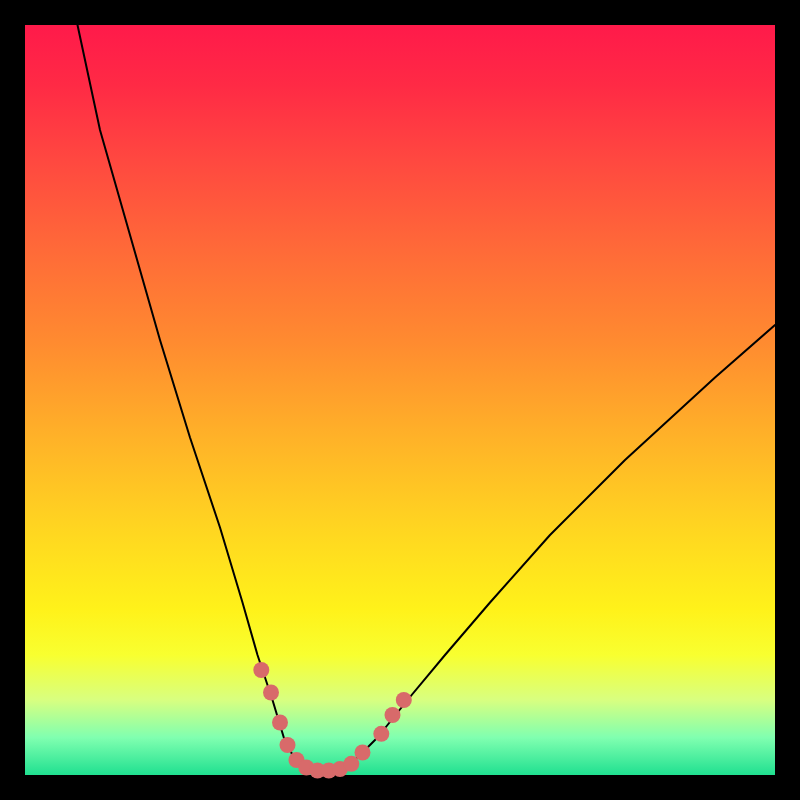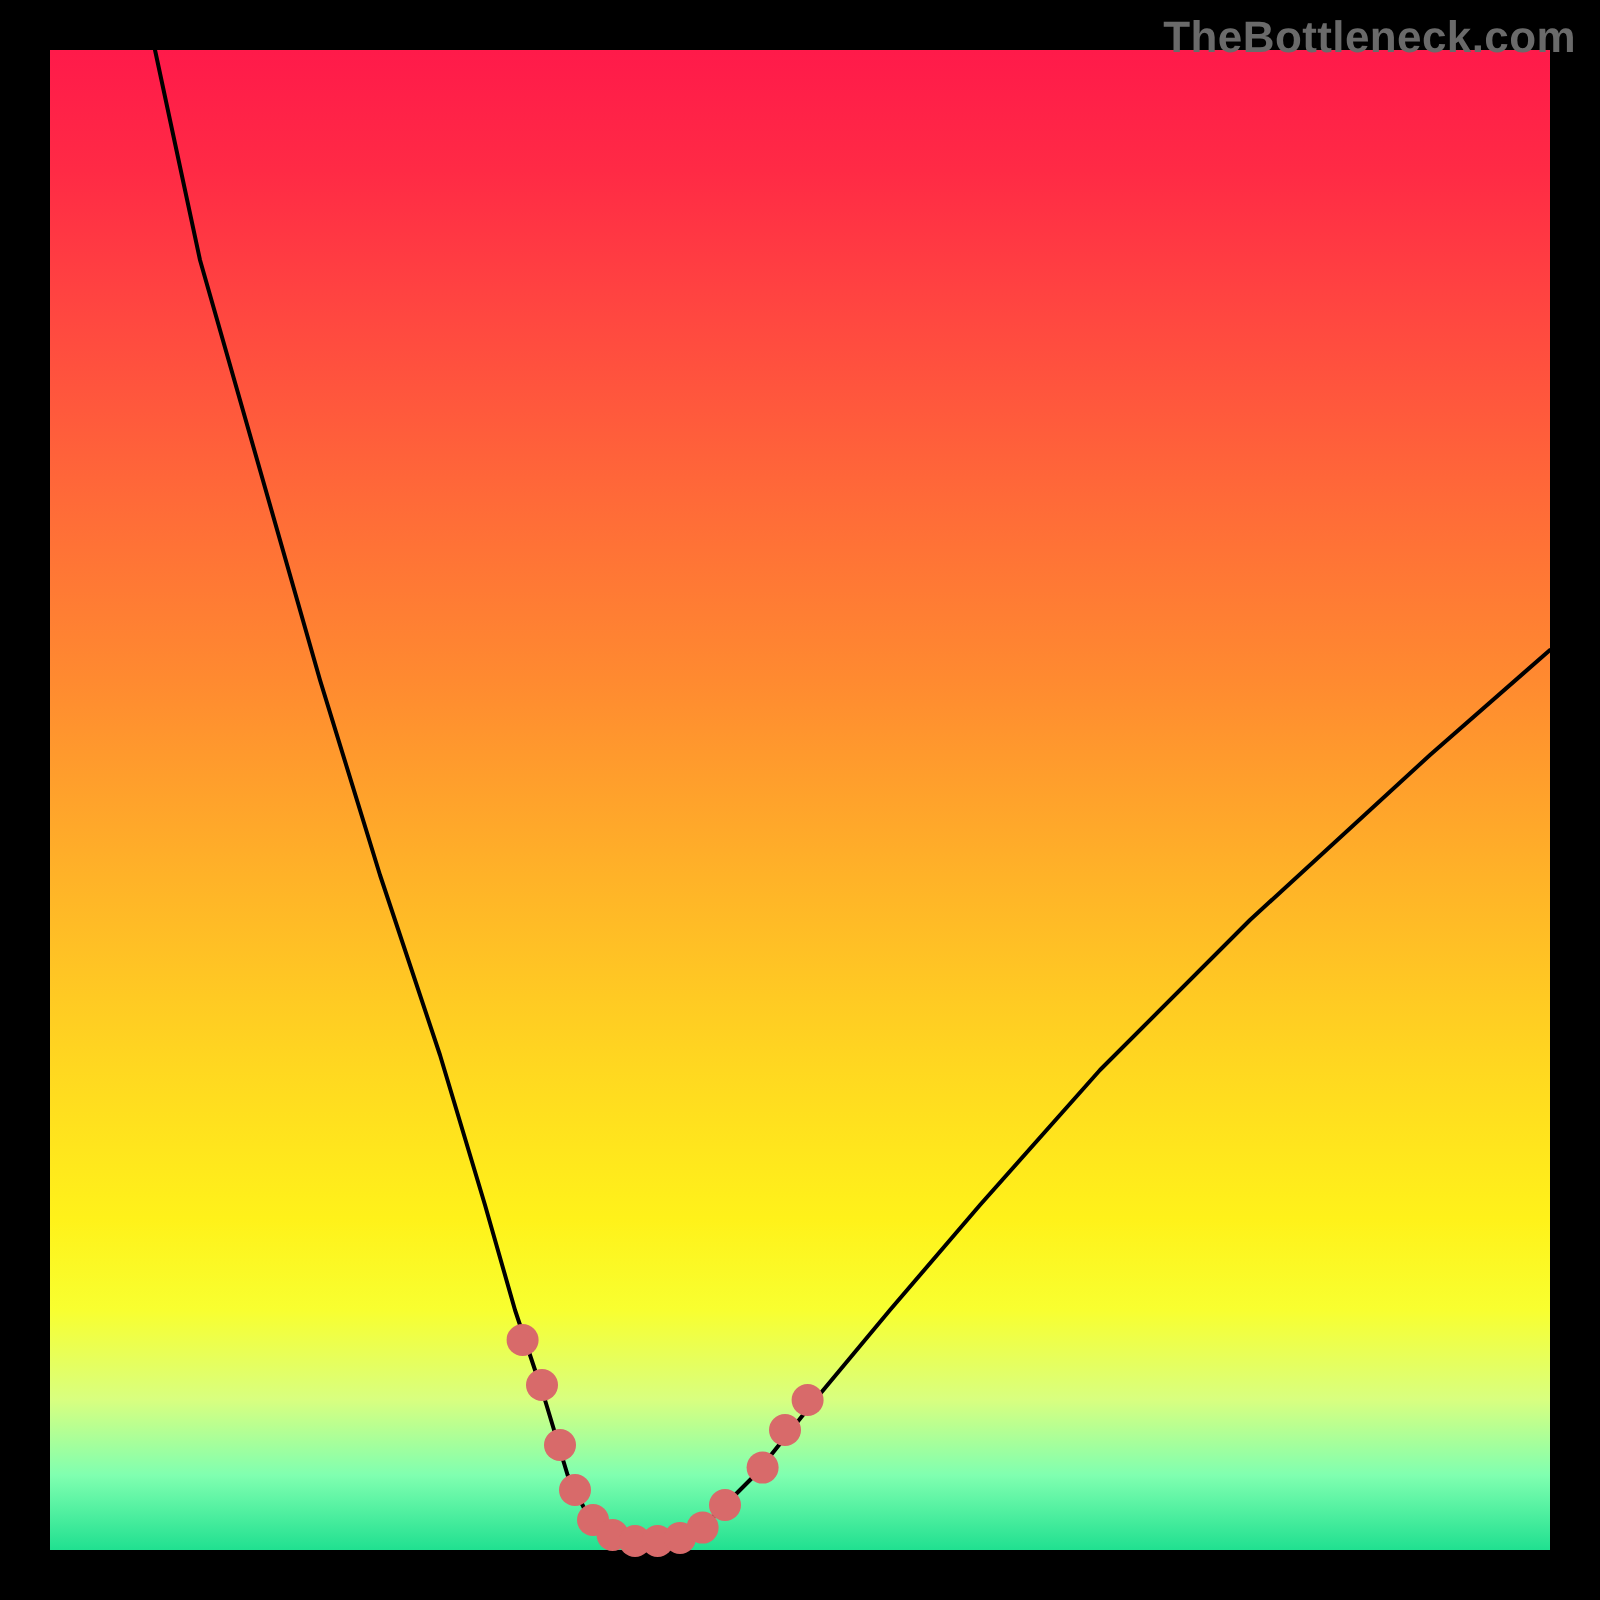--- a/index.html
+++ b/index.html
@@ -77,14 +77,13 @@
           <circle cx="303.8" cy="745.5" r="8" class="marker"></circle>
           <circle cx="315.0" cy="744.0" r="8" class="marker"></circle>
           <circle cx="326.3" cy="738.8" r="8" class="marker"></circle>
           <circle cx="337.5" cy="727.5" r="8" class="marker"></circle>
           <circle cx="356.3" cy="708.8" r="8" class="marker"></circle>
           <circle cx="367.5" cy="690.0" r="8" class="marker"></circle>
           <circle cx="378.8" cy="675.0" r="8" class="marker"></circle>
         </g>
     </svg>
   </div>
-  <div class="watermark">TheBottleneck.com</div>
 </div>
 
 </body></html>

